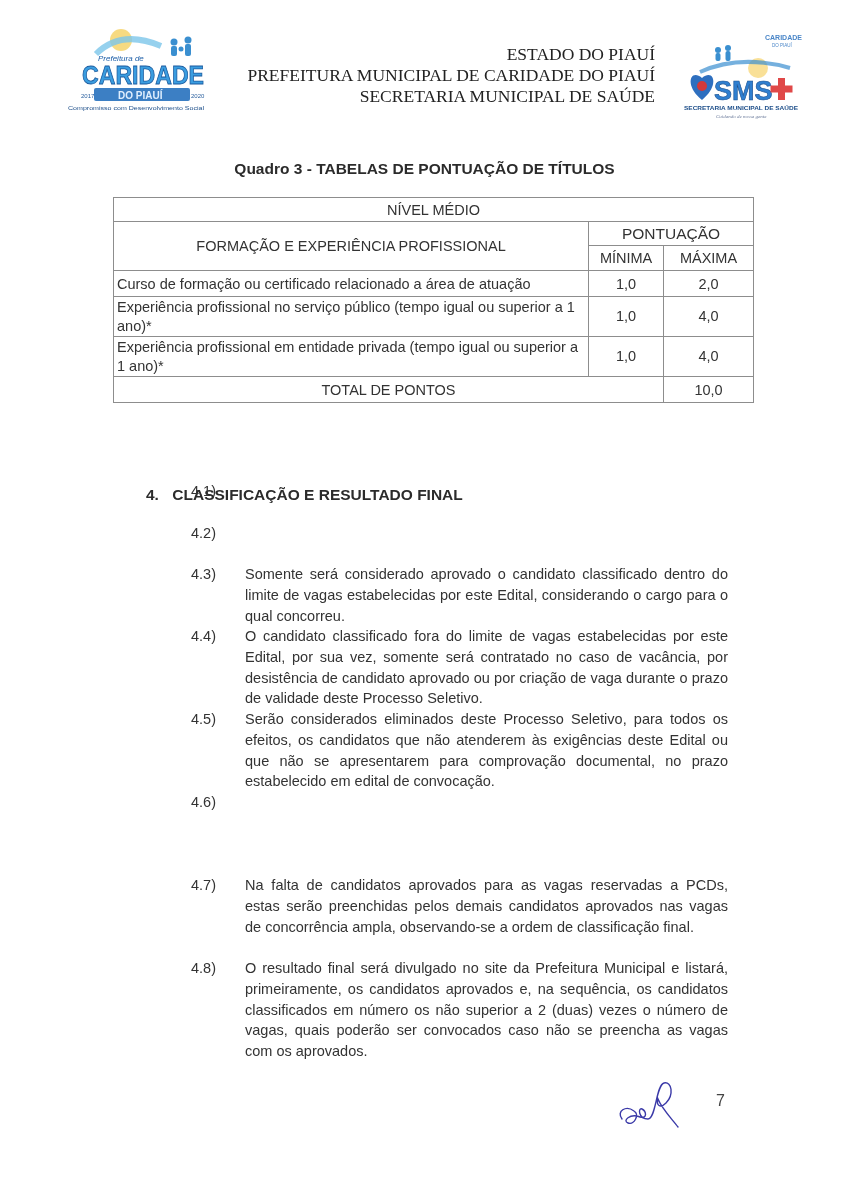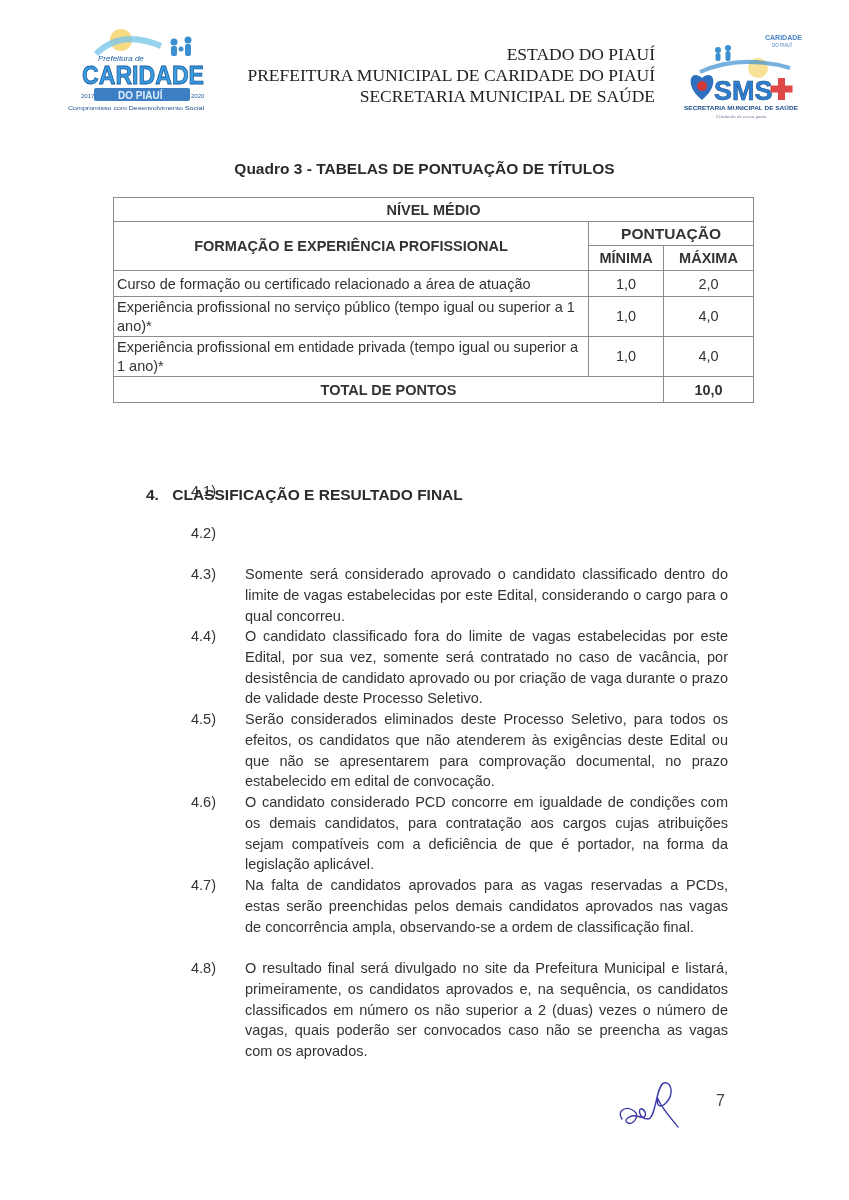--- a/index.html
+++ b/index.html
@@ -12,21 +12,21 @@
   .logo-right { left:680px; top:28px; width:125px; height:92px; }
   .header-text { left:215px; top:44px; width:440px; text-align:right;
                  font-family:"Liberation Serif", serif; font-size:17.5px; line-height:21px; color:#222; }
   .header-text div { white-space:nowrap; }
 
   .quadro-title { left:0; width:849px; top:160px; text-align:center; font-weight:bold; font-size:15.5px; color:#2b2b2b; }
 
   table.score { position:absolute; left:113px; top:197px; width:641px; border-collapse:collapse; font-size:14.5px; color:#333; }
   table.score td { border:1px solid #8d8d8d; padding:0 3px; }
   table.score td.c { text-align:center; }
-  table.score td.b { font-weight:bold; }
+  table.score td.b { font-weight:normal; }
   .r-nivel td { height:23px; }
   .r-pont td { height:23px; }
   .r-min td { height:24px; }
   .r1 td { height:25px; }
   .r2 td, .r3 td { height:39px; line-height:19px; }
   .rt td { height:25px; }
 
   .sec-title { left:146px; top:486px; font-weight:bold; font-size:15.5px; color:#2b2b2b; }
   .sec-title .num { display:inline-block; width:22px; }
 
@@ -155,21 +155,20 @@
 <div class="item" style="top:626px">
   <span class="inum">4.4)</span>
   <div class="itext">O candidato classificado fora do limite de vagas estabelecidas por este Edital, por sua vez, somente será contratado no caso de vacância, por desistência de candidato aprovado ou por criação de vaga durante o prazo de validade deste Processo Seletivo.</div>
 </div>
 <div class="item" style="top:709px">
   <span class="inum">4.5)</span>
   <div class="itext">Serão considerados eliminados deste Processo Seletivo, para todos os efeitos, os candidatos que não atenderem às exigências deste Edital ou que não se apresentarem para comprovação documental, no prazo estabelecido em edital de convocação.</div>
 </div>
 <div class="item" style="top:792px">
   <span class="inum">4.6)</span>
-  <div class="itext">O candidato considerado PCD concorre em igualdade de condições com os demais candidatos, para contratação aos cargos cujas atribuições sejam compatíveis com a deficiência de que é portador, na forma da legislação aplicável.</div>
 </div>
 <div class="item" style="top:875px">
   <span class="inum">4.7)</span>
   <div class="itext">Na falta de candidatos aprovados para as vagas reservadas a PCDs, estas serão preenchidas pelos demais candidatos aprovados nas vagas de concorrência ampla, observando-se a ordem de classificação final.</div>
 </div>
 <div class="item" style="top:958px">
   <span class="inum">4.8)</span>
   <div class="itext">O resultado final será divulgado no site da Prefeitura Municipal e listará, primeiramente, os candidatos aprovados e, na sequência, os candidatos classificados em número os não superior a 2 (duas) vezes o número de vagas, quais poderão ser convocados caso não se preencha as vagas com os aprovados.</div>
 </div>
 

